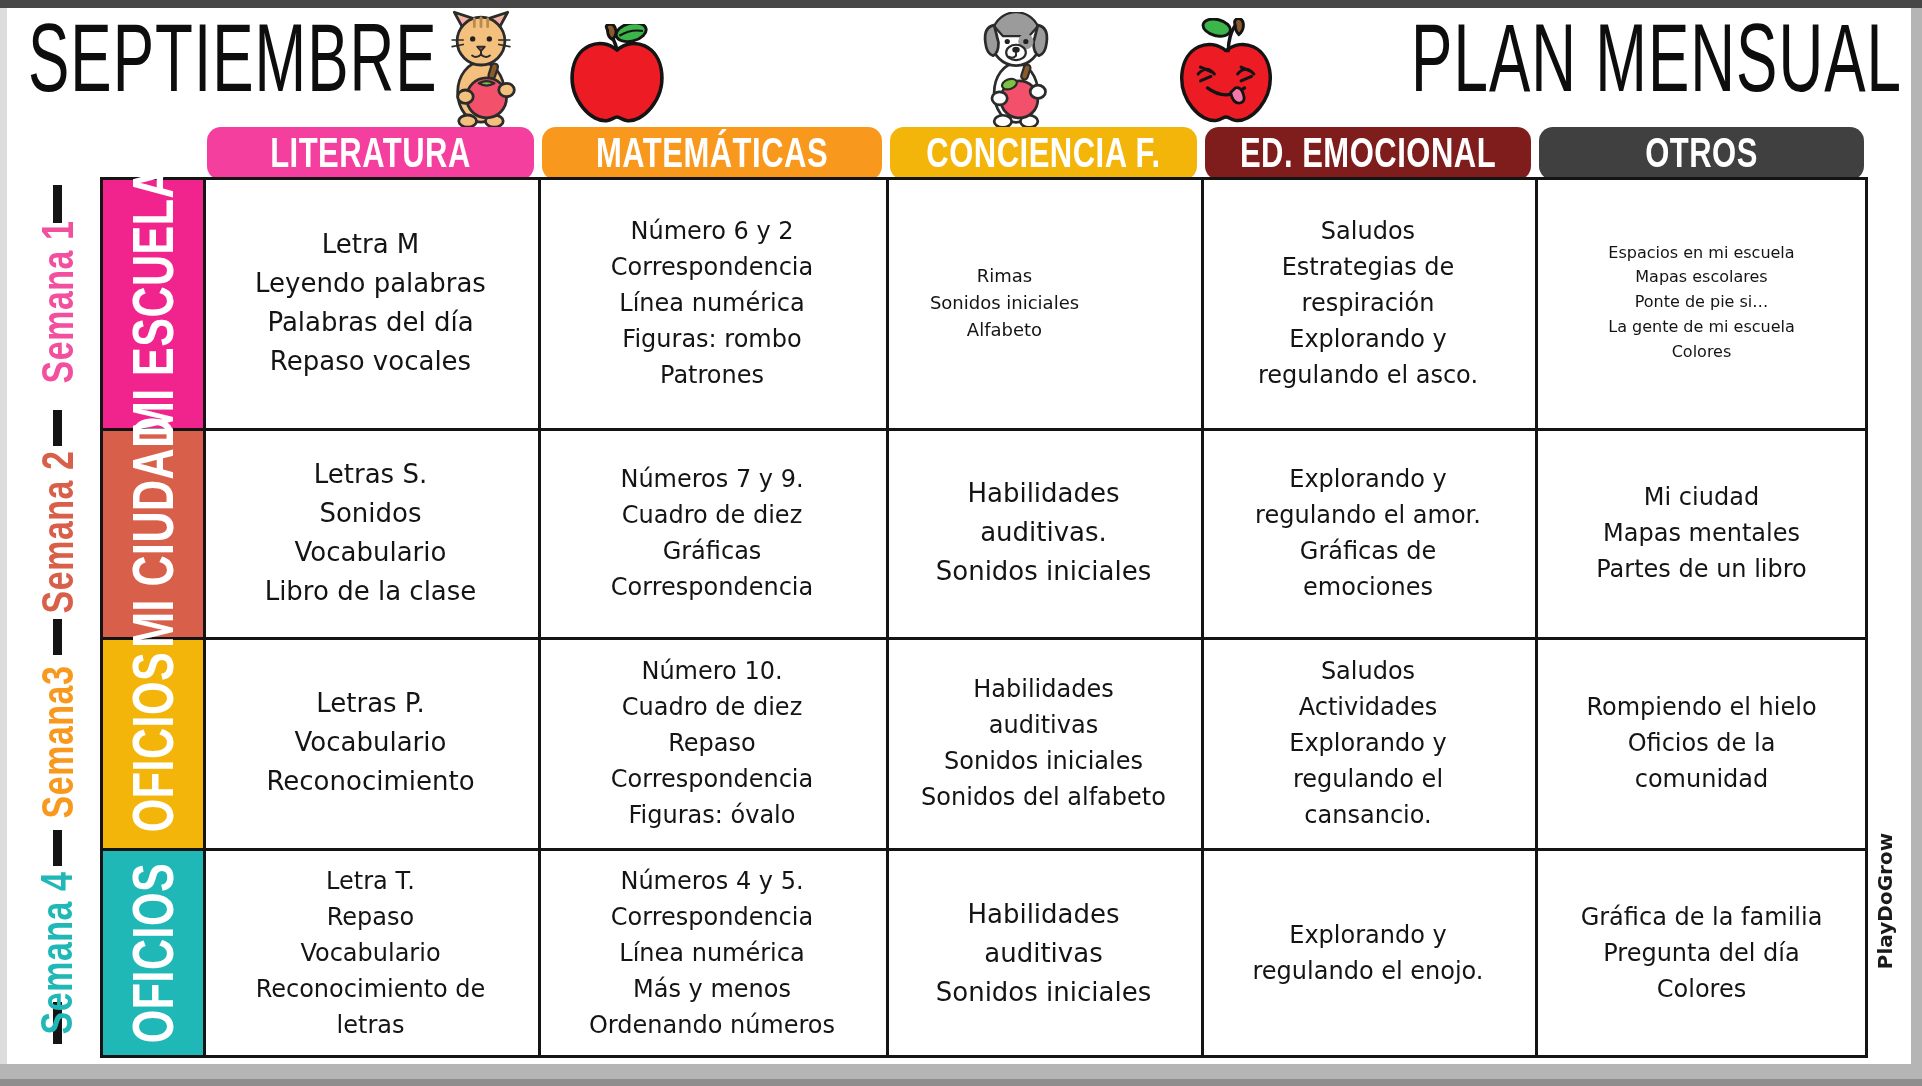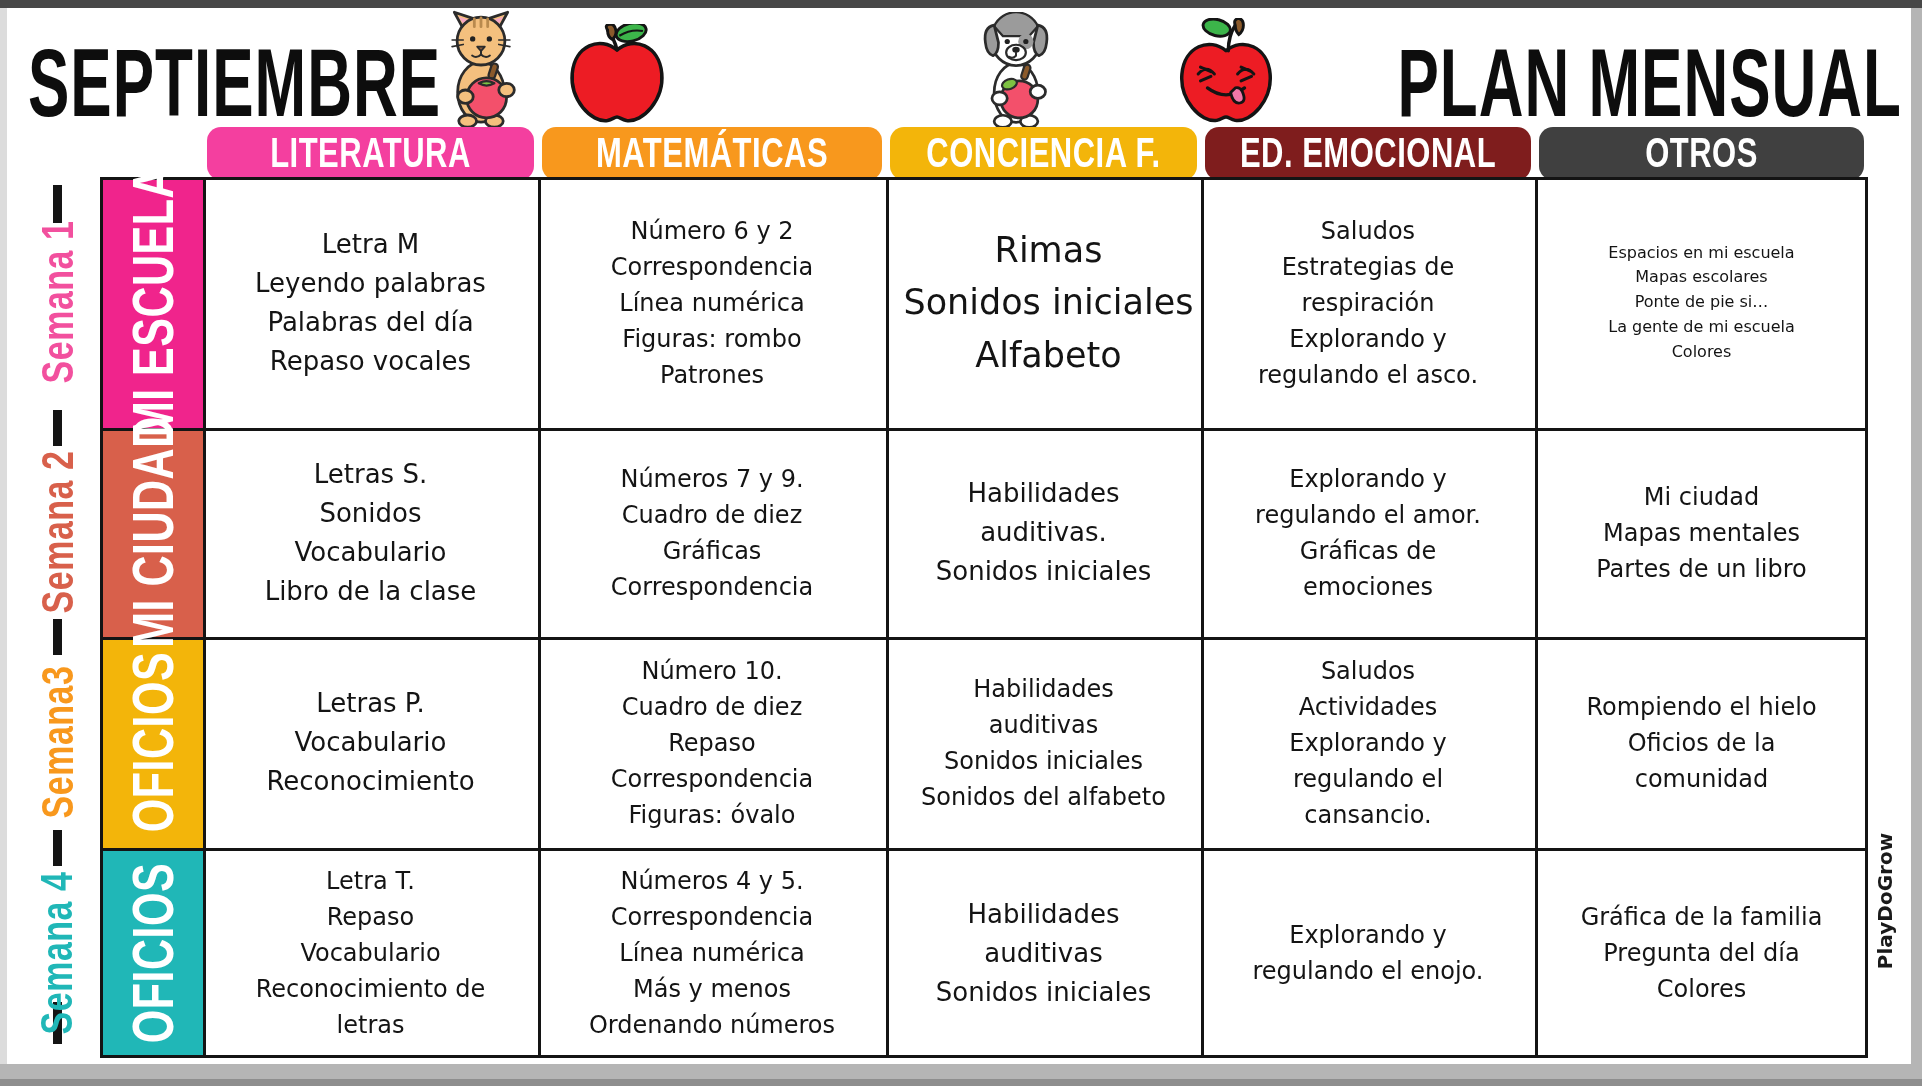--- a/index.html
+++ b/index.html
@@ -4,22 +4,22 @@
 <style>
   html,body{margin:0;padding:0;background:#ffffff;}
   #stage{
     position:relative;width:1922px;height:1086px;background:#ffffff;
     overflow:hidden;font-family:"Liberation Sans",sans-serif;
   }
   
   .frame{position:absolute;}
   
   .big-title{
-    position:absolute;display:flex;align-items:flex-end;
-    font-weight:bold;color:#0d0d0d;font-size:62px;letter-spacing:1px;
+    position:absolute;display:flex;align-items:flex-start;
+    font-weight:normal;color:#0d0d0d;font-size:62px;letter-spacing:1px;
     font-family:"Liberation Sans",sans-serif;
   }
   .big-title .stretch{display:inline-block;transform:scaleY(1.55);white-space:nowrap;}
   
   .tab{
     position:absolute;top:127px;height:53px;border-radius:14px;
     display:flex;align-items:center;justify-content:center;
   }
   .tab .tab-label{
     color:#ffffff;font-weight:bold;font-size:31px;letter-spacing:.5px;
@@ -206,21 +206,21 @@
 
   <div class="cell" style="left:206px;top:180px;width:329px;height:245px;font-size:26px;text-align:center;">Letra M
 Leyendo palabras
 Palabras del día
 Repaso vocales</div>
   <div class="cell" style="left:541px;top:180px;width:342px;height:245px;">Número 6 y 2
 Correspondencia
 Línea numérica
 Figuras: rombo
 Patrones</div>
-  <div class="cell" style="left:894px;top:180px;width:309px;height:245px;font-size:35px;">Rimas
+  <div class="cell" style="left:850px;top:180px;width:309px;height:245px;font-size:18px;">Rimas
 Sonidos iniciales
 Alfabeto</div>
   <div class="cell" style="left:1204px;top:180px;width:328px;height:245px;">Saludos
 Estrategias de
 respiración
 Explorando y
 regulando el asco.</div>
   <div class="cell small" style="left:1538px;top:180px;width:327px;height:245px;">Espacios en mi escuela
 Mapas escolares
 Ponte de pie si…

